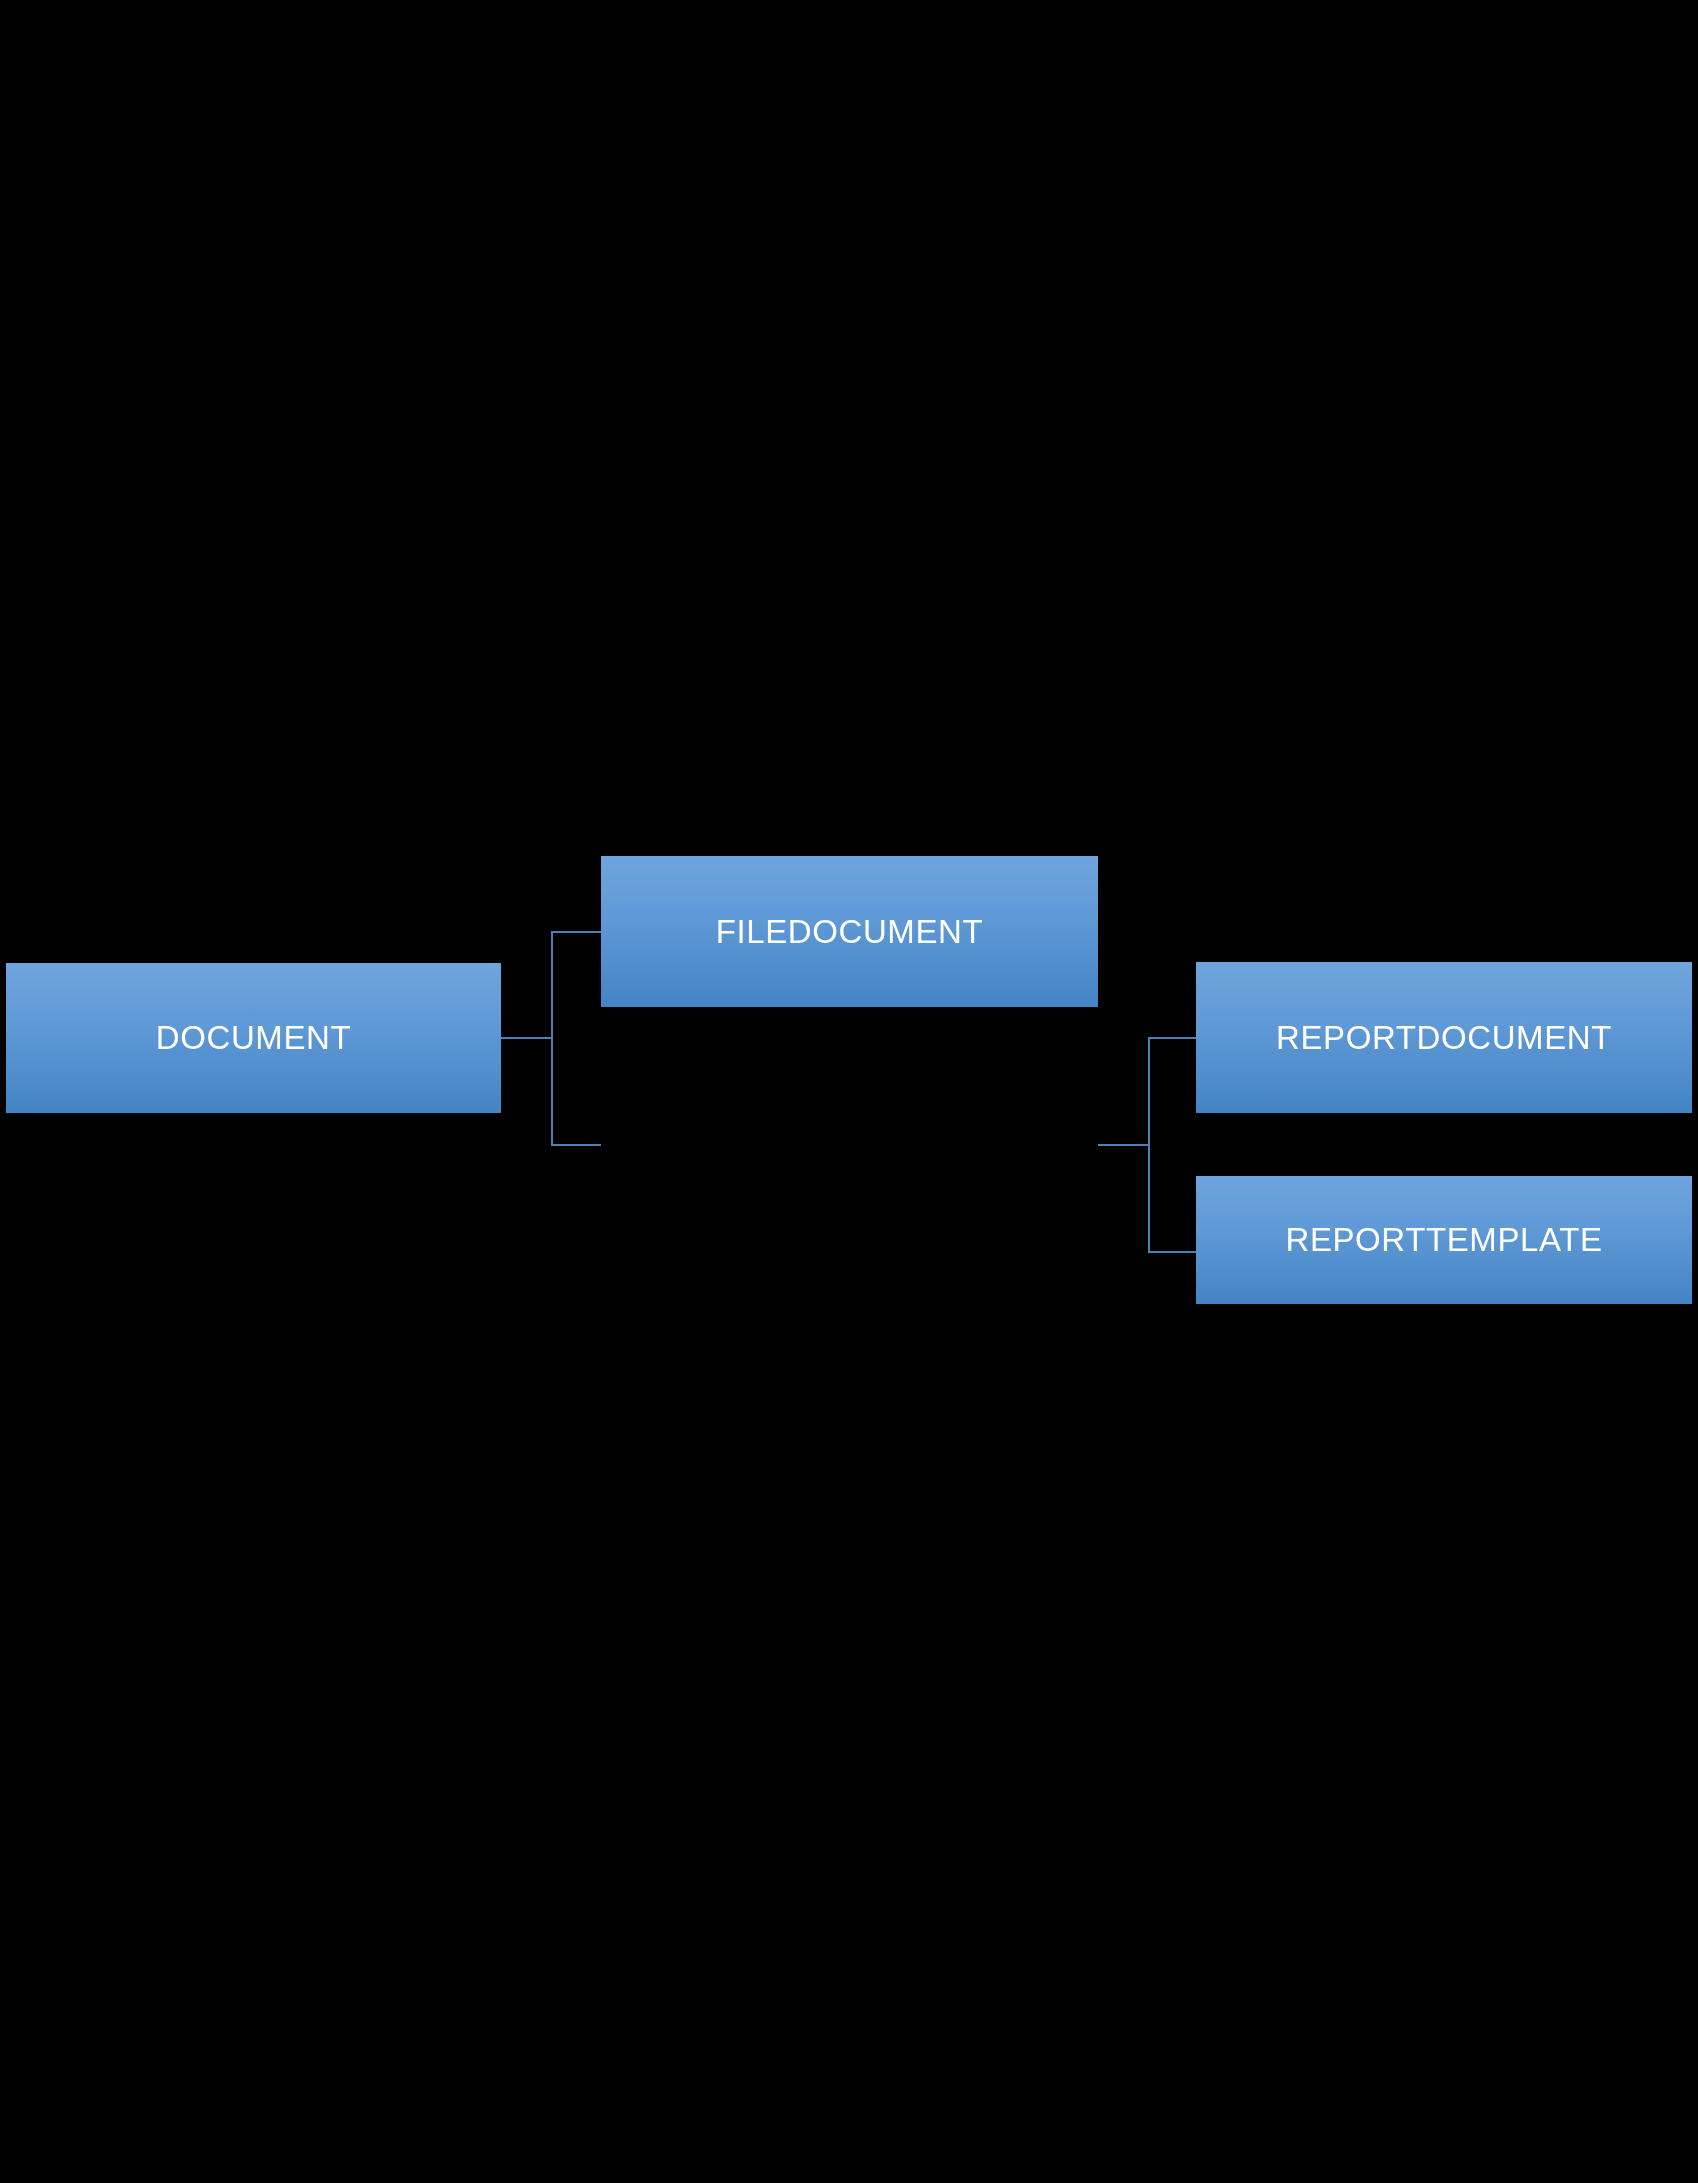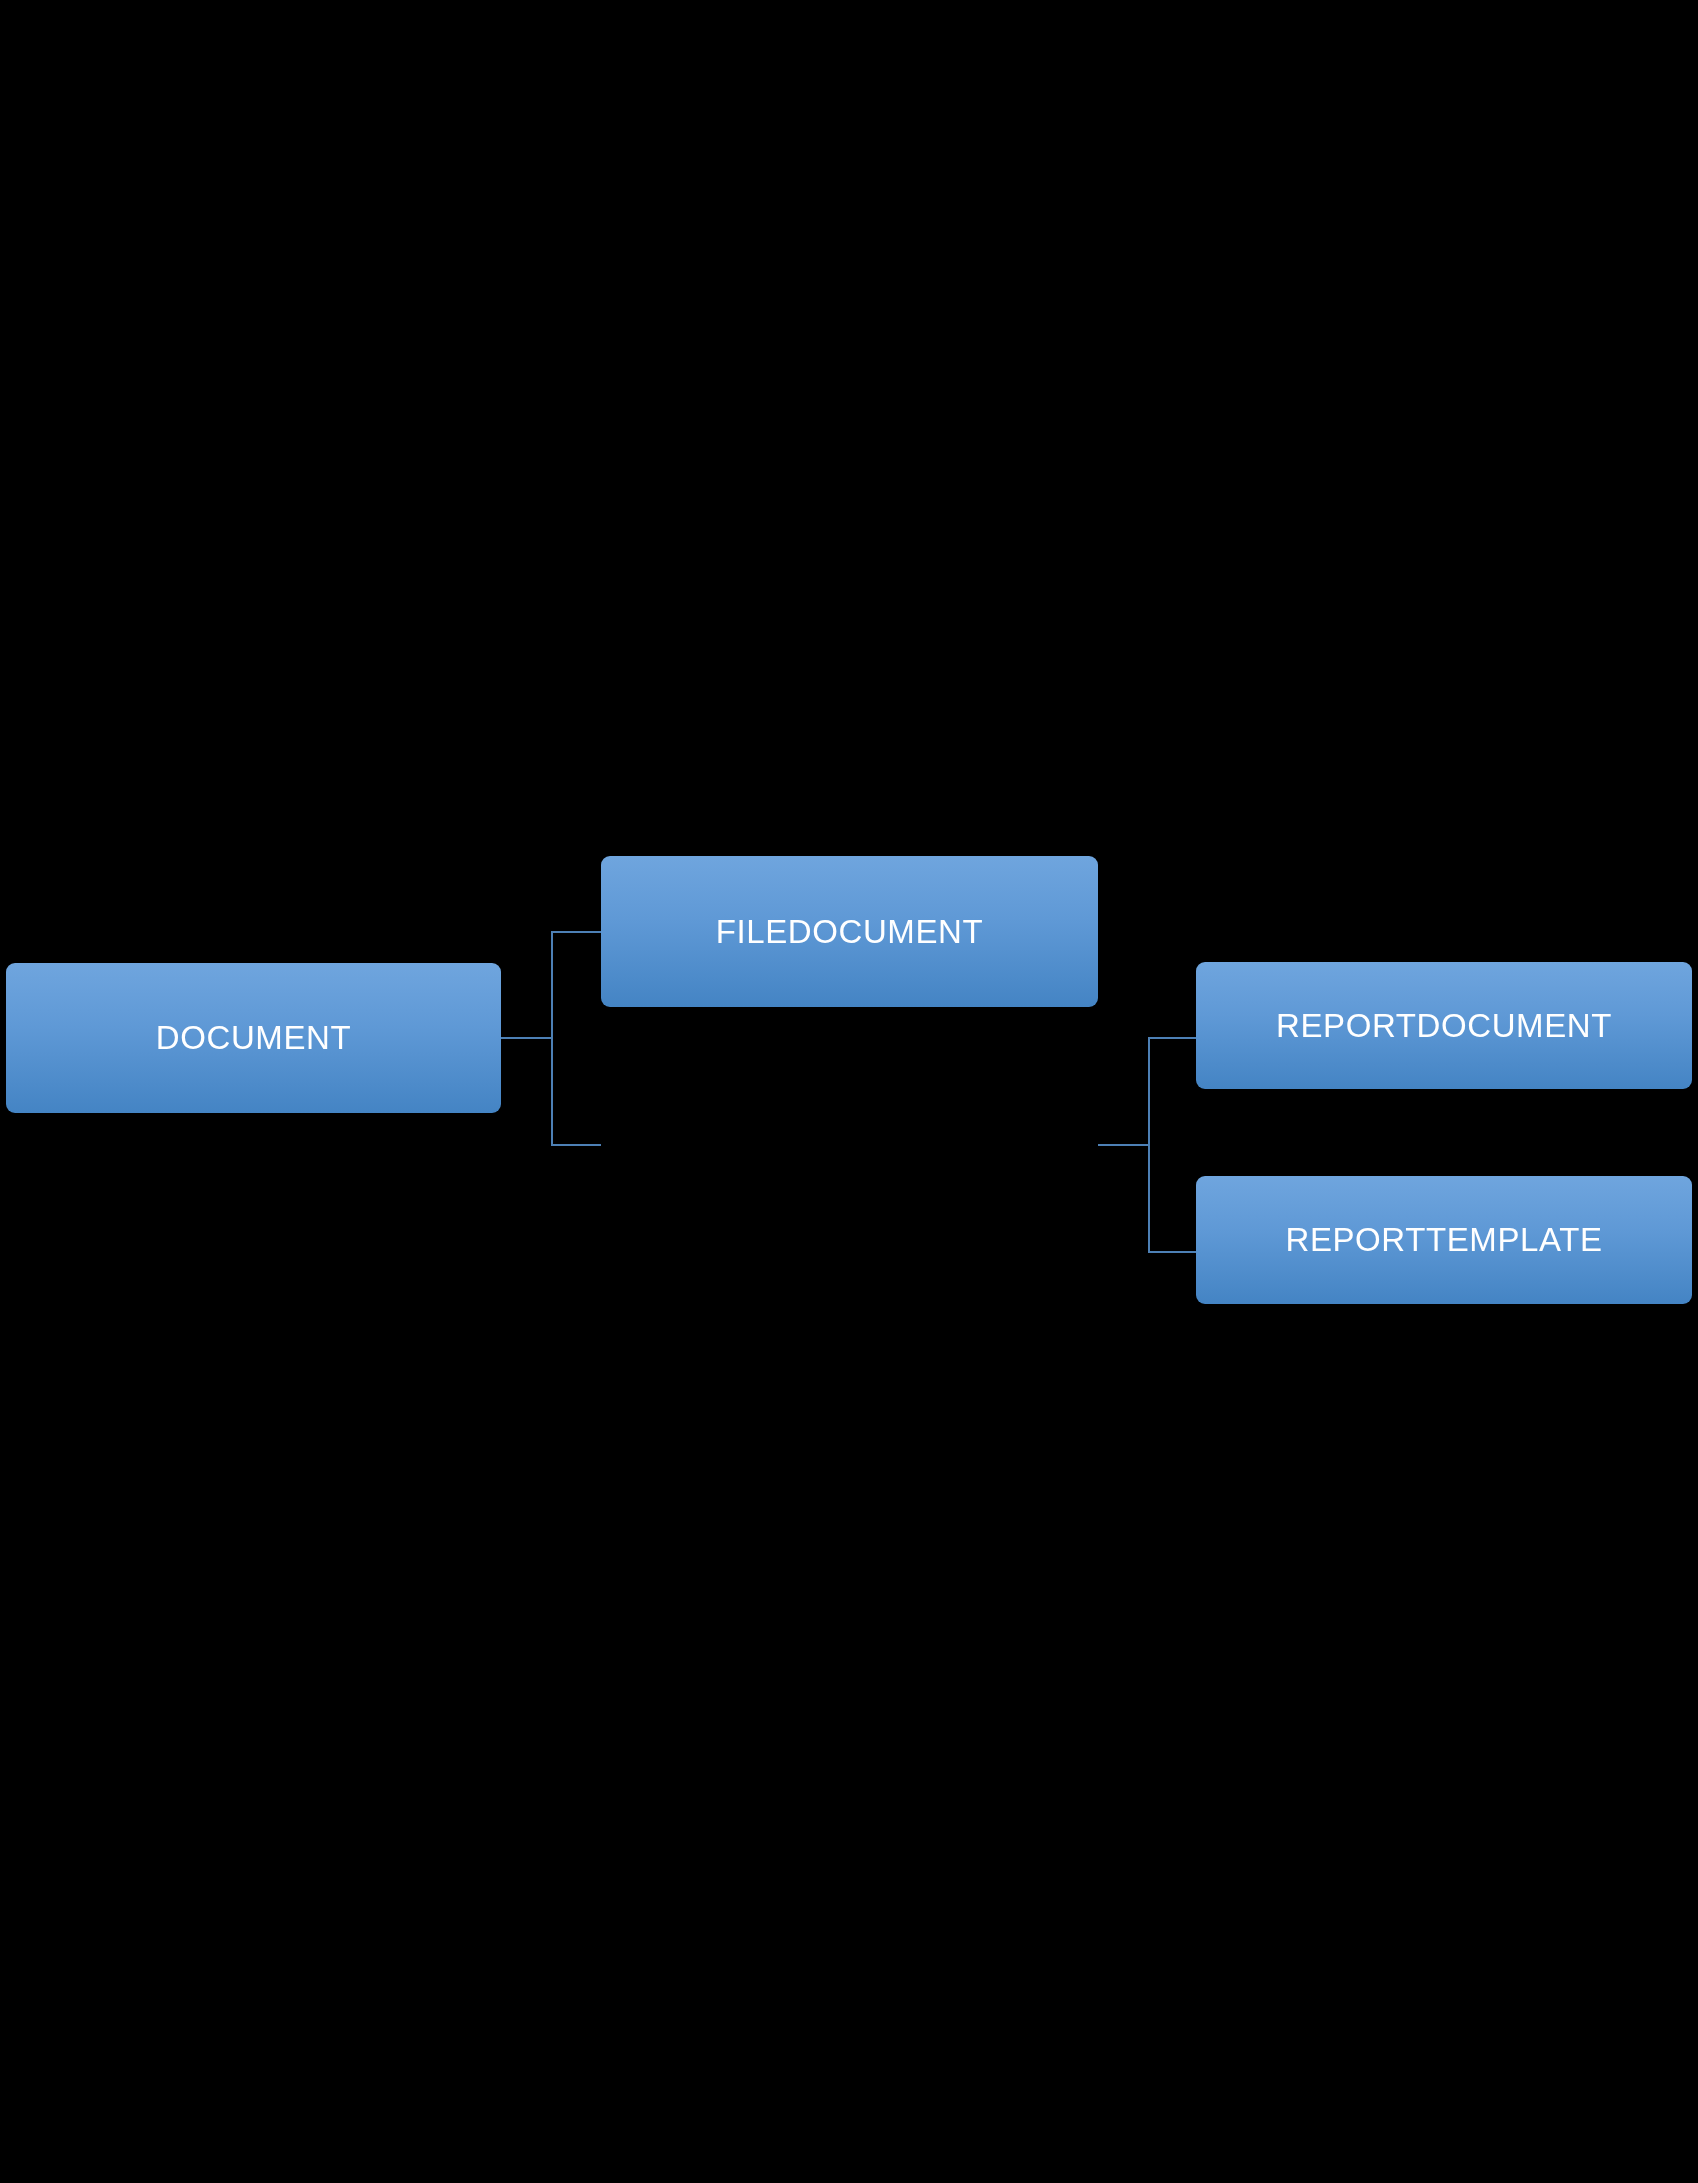--- a/index.html
+++ b/index.html
@@ -23,28 +23,27 @@
   .node {
     position: absolute;
     display: flex;
     align-items: center;
     justify-content: center;
     background: linear-gradient(to bottom, var(--g-top) 0%, var(--g-mid) 42%, var(--g-bottom) 100%);
     color: var(--text);
     font-size: 33px;
     letter-spacing: 0.6px;
     text-align: center;
-    border-radius: 9px;
   }
   .node span { display: inline-block; }
 
   .node-document       { left: 6px;   top: 963px; width: 495px; height: 150px; text-align: right; }
   .node-filedocument   { left: 601px; top: 856px; width: 497px; height: 151px; }
   .node-report         { left: 601px; top: 1069px; width: 497px; height: 151px; }
-  .node-reportdocument { left: 1196px; top: 962px; width: 496px; height: 127px; }
+  .node-reportdocument { left: 1196px; top: 962px; width: 496px; height: 151px; }
   .node-reporttemplate { left: 1196px; top: 1176px; width: 496px; height: 128px; }
 
   .connector { position: absolute; background: var(--connector); }
   .connector.h { height: 1.8px; }
   .connector.v { width: 1.8px; }
 
   .c-doc-stub        { left: 501px;  top: 1037px; width: 52px;  }
   .c-left-vertical   { left: 551px;  top: 931px; height: 215px; }
   .c-filedoc-stub    { left: 551px;  top: 931px; width: 50px;  }
   .c-report-stub     { left: 551px;  top: 1144px; width: 50px;  }

